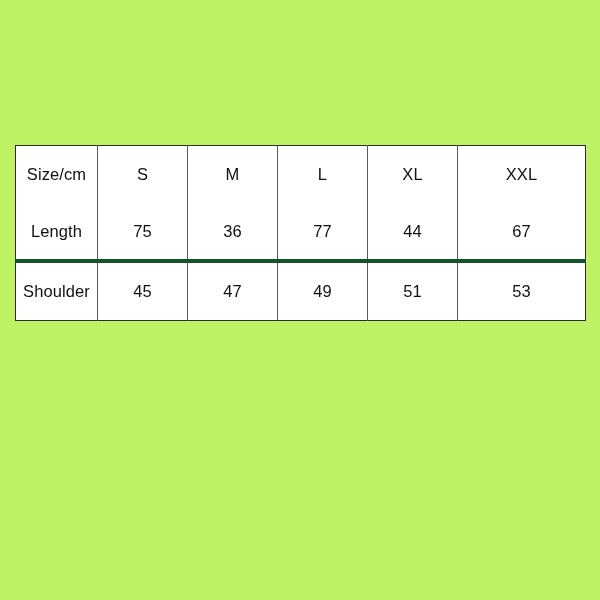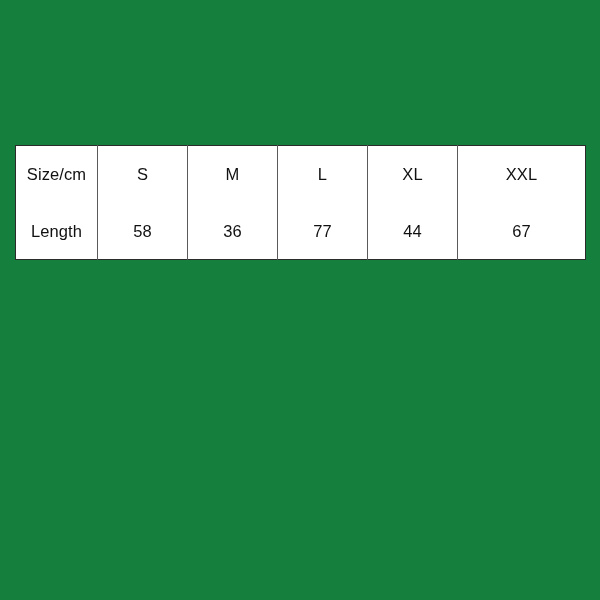--- a/index.html
+++ b/index.html
@@ -13,21 +13,21 @@
     height: 600px;
     overflow: hidden;
     font-family: "Liberation Sans", sans-serif;
     color: #111111;
   }
 
   #stage {
     position: relative;
     width: 600px;
     height: 600px;
-    background: #15803d;
+    background: #bef264;
   }
 
   
   #size-table-wrap {
     position: absolute;
     left: 15px;
     top: 145px;
     width: 570px;
   }
 
@@ -97,26 +97,34 @@
           <td>M</td>
           <td>L</td>
           <td>XL</td>
           <td>XXL</td>
         </tr>
       </thead>
 
       <tbody>
         <tr>
           <td class="row-label">Length</td>
-          <td>58</td>
+          <td>75</td>
           <td>36</td>
           <td>77</td>
           <td>44</td>
           <td>67</td>
         </tr>
 
+        <tr>
+          <td class="row-label">Shoulder</td>
+          <td>45</td>
+          <td>47</td>
+          <td>49</td>
+          <td>51</td>
+          <td>53</td>
+        </tr>
 
 
       </tbody>
     </table>
   </div>
 
 </div>
 
 </body></html>

